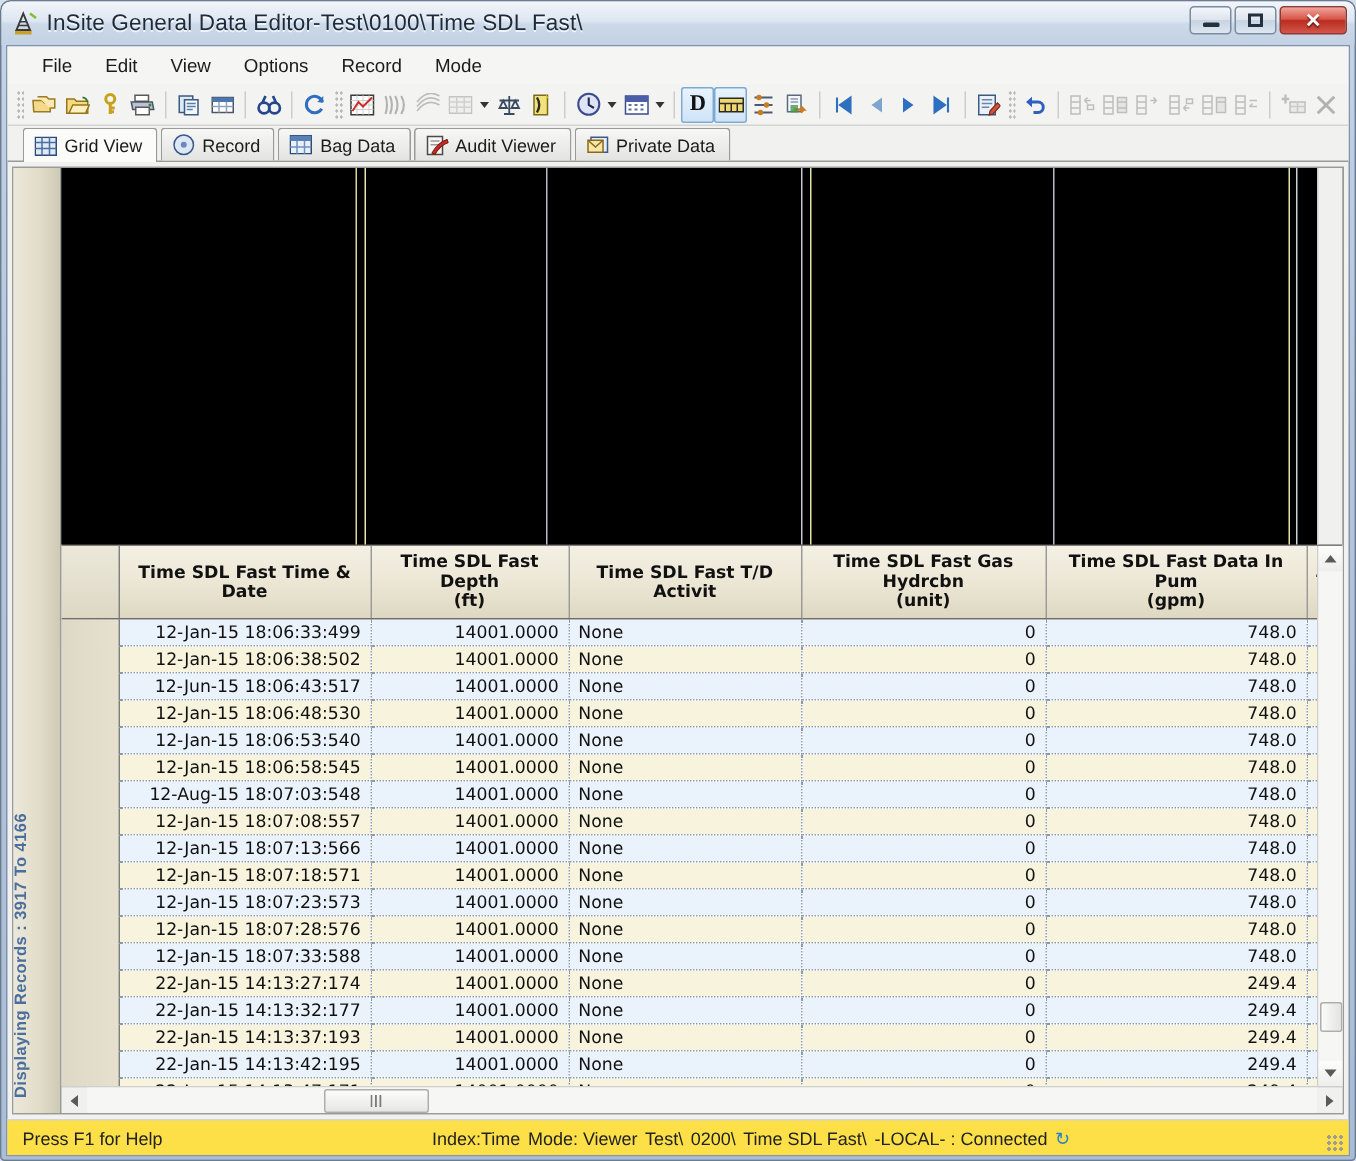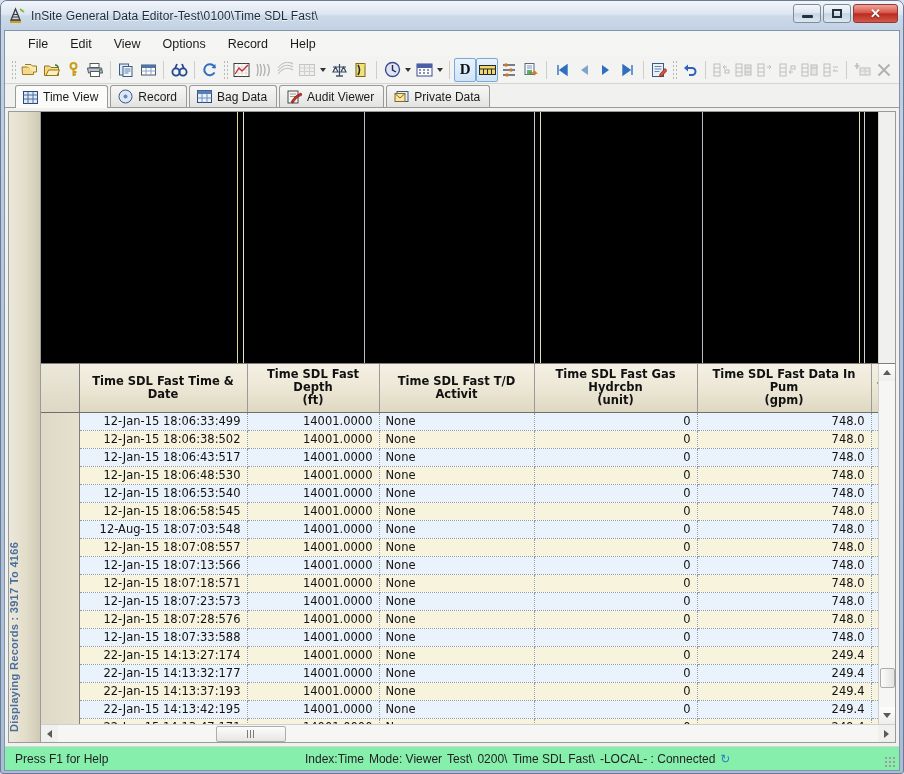--- a/index.html
+++ b/index.html
@@ -27,21 +27,21 @@
     height: 29px;
     display: flex; align-items: center;
     padding-left: 7px;
     border-radius: 6px 6px 0 0;
     background: linear-gradient(to bottom, #f2f5f9 0%, #dde6f1 45%, #ccd9e8 52%, #c2d1e4 100%);
   }
   .title-icon {
     width: 18px; height: 18px; position: relative; flex: 0 0 auto; margin-right: 5px;
   }
   .title-text {
-    font-size: 12px; color: #1c2a3a; letter-spacing: .1px;
+    font-size: 15px; color: #1c2a3a; letter-spacing: .1px;
     text-shadow: 0 1px 0 #ffffffbb;
     white-space: nowrap;
   }
   .win-btns { position: absolute; right: 5px; top: 3px; display: flex; gap: 2px; }
   .win-btn {
     width: 28px; height: 19px;
     border: 1px solid #7b8ca0;
     border-radius: 3px;
     background: linear-gradient(to bottom, #f4f7fa 0%, #dde5ee 48%, #c8d4e2 51%, #dde6f0 100%);
     display: flex; align-items: center; justify-content: center;
@@ -231,28 +231,28 @@
     display: flex; align-items: center; justify-content: center;
   }
   .grip3 { width: 8px; height: 8px;
     background-image: linear-gradient(to right,#7a7a78 1px, transparent 1px);
     background-size: 3px 8px; }
 
   
   .statusbar {
     height: 24px; flex: 0 0 24px;
     display: flex; align-items: center;
-    background: #86efac;
+    background: #fde047;
     border-top: 1px solid #d4d4d2;
     font-size: 12px; color: #222;
     padding: 0 6px;
     position: relative;
   }
   .status-left { padding-left: 4px; }
-  .status-center { position: absolute; left: 300px; display: flex; align-items: flex-start; gap: 5px; }
+  .status-center { position: absolute; left: 283px; display: flex; align-items: flex-start; gap: 5px; }
   .refresh-ico { color: #2a7fc9; font-size: 12px; }
   .resize-grip {
     position: absolute; right: 3px; bottom: 2px; width: 12px; height: 12px;
     background-image: radial-gradient(#9c9c9a 38%, transparent 39%);
     background-size: 4px 4px;
   }
 </style>
 </head>
 <body>
 
@@ -282,21 +282,21 @@
   </div>
 
   <div class="client">
 
     <div class="menubar">
       <div class="menu-item">File</div>
       <div class="menu-item">Edit</div>
       <div class="menu-item">View</div>
       <div class="menu-item">Options</div>
       <div class="menu-item">Record</div>
-      <div class="menu-item">Help</div>
+      <div class="menu-item">Mode</div>
     </div>
 
     <div class="toolbar">
       <div class="tb-grip"></div>
 
       <div class="tb-btn">
         <svg width="17" height="16" viewBox="0 0 17 16">
           <path d="M1 5 h6 l1.5 1.5 h4 v6 h-11 z" fill="#f5d98a" stroke="#9a7b1e" stroke-width="1"></path>
           <path d="M4 2.5 h6 l1.5 1.5 h4 v6 h-3" fill="#fbe9b5" stroke="#9a7b1e" stroke-width="1"></path>
         </svg>
@@ -549,21 +549,21 @@
     </div>
 
     <div class="tabstrip">
       <div class="tab sel">
         <span class="tab-ico">
           <svg width="15" height="13" viewBox="0 0 15 13">
               <rect x="0.5" y="0.5" width="14" height="12" fill="#dfe9f7" stroke="#2a4a7a"></rect>
               <path d="M0.5 4 h14 M0.5 8 h14 M5 .5 v12 M10 .5 v12" stroke="#4a6f9e"></path>
             </svg>
         </span>
-        <span>Time View</span>
+        <span>Grid View</span>
       </div>
       <div class="tab">
         <span class="tab-ico">
           <svg width="15" height="15" viewBox="0 0 15 15">
               <circle cx="7.5" cy="7.5" r="6.5" fill="#dde7f5" stroke="#3a5a8a"></circle>
               <circle cx="7.5" cy="7.5" r="2" fill="#6a8ab8"></circle>
             </svg>
         </span>
         <span>Record</span>
       </div>
@@ -671,21 +671,21 @@
                         <td class="rowsel"></td>
                         <td class="num">12-Jan-15 18:06:38:502</td>
                         <td class="num">14001.0000</td>
                         <td class="txt">None</td>
                         <td class="num">0</td>
                         <td class="num">748.0</td>
                         <td class="num"></td>
                       </tr>
                       <tr class="odd">
                         <td class="rowsel"></td>
-                        <td class="num">12-Jan-15 18:06:43:517</td>
+                        <td class="num">12-Jun-15 18:06:43:517</td>
                         <td class="num">14001.0000</td>
                         <td class="txt">None</td>
                         <td class="num">0</td>
                         <td class="num">748.0</td>
                         <td class="num"></td>
                       </tr>
                       <tr class="even">
                         <td class="rowsel"></td>
                         <td class="num">12-Jan-15 18:06:48:530</td>
                         <td class="num">14001.0000</td>

